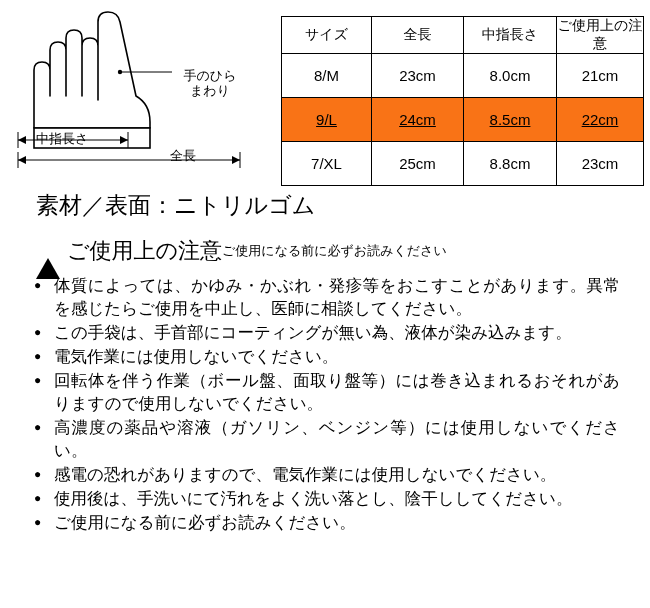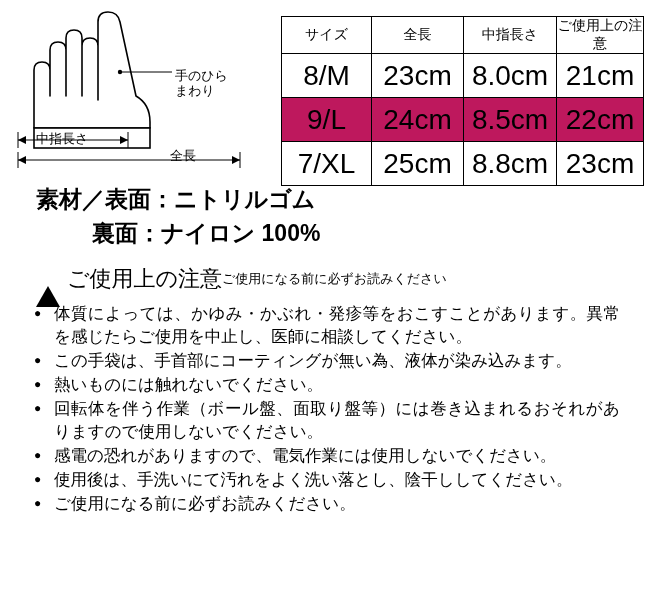--- a/index.html
+++ b/index.html
@@ -40,21 +40,21 @@
   .diagram-label {
     position: absolute;
     font-size: 13px;
     line-height: 15px;
     color: #000;
   }
   .lbl-palm {
     left: 175px;
     top: 68px;
     width: 70px;
-    text-align: left;
+    text-align: center;
   }
   .lbl-middle {
     left: 36px;
     top: 131px;
     font-size: 13px;
   }
   .lbl-total {
     left: 170px;
     top: 148px;
     font-size: 13px;
@@ -76,36 +76,37 @@
     vertical-align: middle;
     padding: 0;
     height: 43px;
     font-weight: normal;
   }
   .size-table thead th {
     font-size: 14px;
     height: 34px;
   }
   .size-table tbody td {
-    font-size: 28px;
+    font-size: 15px;
   }
   .col-0 { width: 90px; }
   .col-1 { width: 92px; }
   .col-2 { width: 93px; }
   .col-3 { width: 87px; }
   tr.highlight td {
-    background: #be185d;
+    background: #f97316;
+    text-decoration: underline;
   }
 
   
   .material {
+    margin-top: 6px;
     padding-left: 36px;
     font-size: 23px;
     line-height: 34px;
-    font-weight: bold;
   }
   .material .line2 {
     padding-left: 56px;
   }
 
   
   .caution-head {
     display: flex;
     align-items: center;
     padding-left: 36px;
@@ -245,35 +246,35 @@
           <td>25cm</td>
           <td>8.8cm</td>
           <td>23cm</td>
         </tr>
       </tbody>
     </table>
   </div>
 
   <div class="material">
     <div class="line1">素材／表面：ニトリルゴム</div>
-    <div class="line2">裏面：ナイロン 100%</div>
   </div>
 
   <div class="caution-head">
     <span class="warn-icon">
       <span class="tri"></span>
       <span class="bang">!</span>
     </span>
     <span class="caution-title">ご使用上の注意</span>
     <span class="caution-sub">ご使用になる前に必ずお読みください</span>
   </div>
 
   <ul class="notes">
     <li>体質によっては、かゆみ・かぶれ・発疹等をおこすことがあります。異常を感じたらご使用を中止し、医師に相談してください。</li>
     <li>この手袋は、手首部にコーティングが無い為、液体が染み込みます。</li>
-    <li>熱いものには触れないでください。</li>
+    <li>電気作業には使用しないでください。</li>
     <li>回転体を伴う作業（ボール盤、面取り盤等）には巻き込まれるおそれがありますので使用しないでください。</li>
+    <li>高濃度の薬品や溶液（ガソリン、ベンジン等）には使用しないでください。</li>
     <li>感電の恐れがありますので、電気作業には使用しないでください。</li>
     <li>使用後は、手洗いにて汚れをよく洗い落とし、陰干ししてください。</li>
     <li>ご使用になる前に必ずお読みください。</li>
   </ul>
 
 </div>
 
 </body></html>

